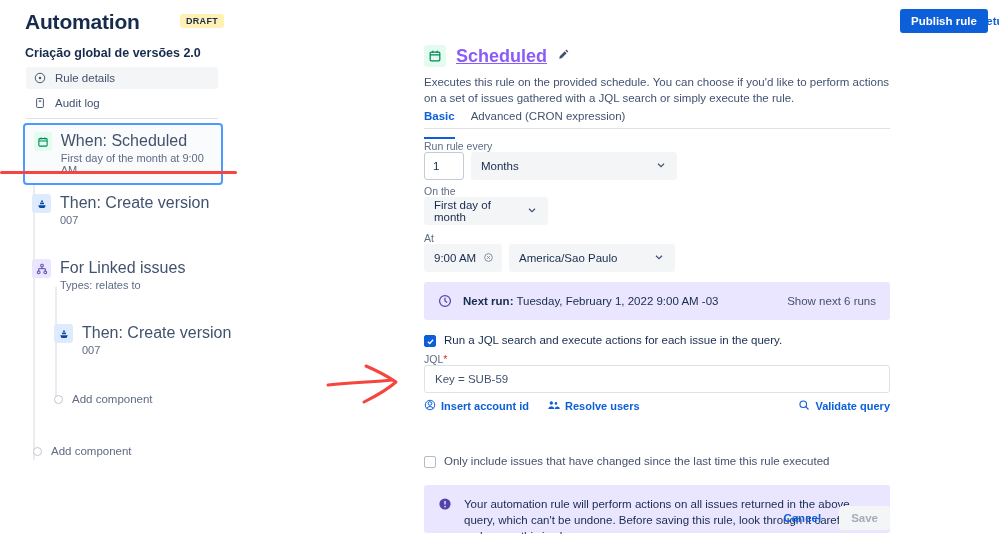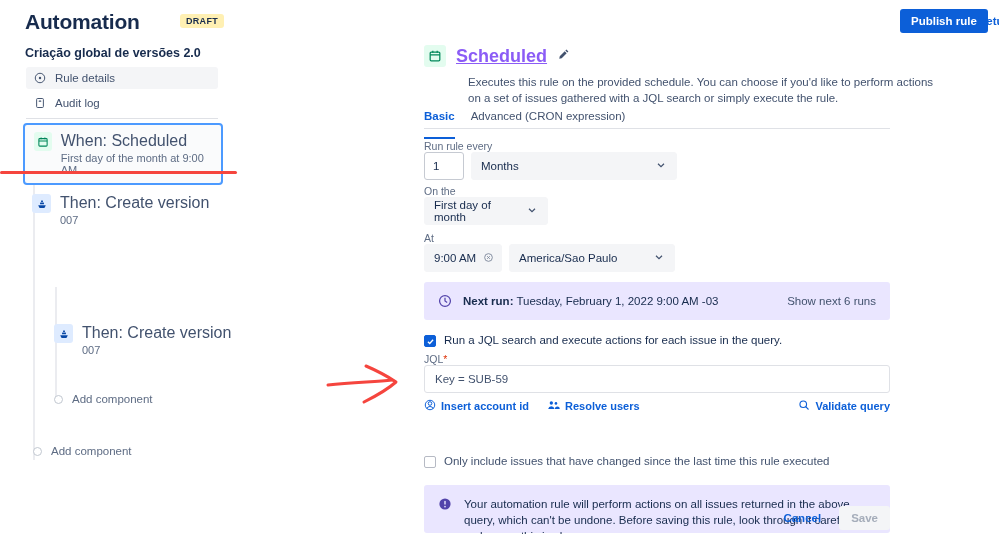--- a/index.html
+++ b/index.html
@@ -105,21 +105,21 @@
   #right-panel { position: absolute; left: 415px; top: 42px; width: 584px; height: 492px; }
   #detail-header { position: absolute; left: 9px; top: 3px; display: flex; align-items: center; gap: 10px; }
   #detail-icon-box {
     width: 22px; height: 22px; border-radius: 3px; background: #e3fcef; color: #00875a;
     display: flex; align-items: center; justify-content: center;
   }
   #detail-title { font-size: 18px; font-weight: bold; color: #8b5cf6; text-decoration: underline; }
   #edit-icon { color: #42526e; cursor: pointer; display: block; }
   #detail-desc {
     position: absolute; left: 9px; top: 32px; width: 466px;
-    font-size: 11.5px; line-height: 16px; color: #42526e; margin-left: 44px;
+    font-size: 11.5px; line-height: 16px; color: #42526e;
   }
   #tabs { position: absolute; left: 9px; top: 68px; display: flex; gap: 16px; }
   .tab { font-size: 11.5px; padding-bottom: 15px; cursor: pointer; color: #42526e; }
   .tab.active { color: #0c5fd8; font-weight: bold; border-bottom: 2px solid #0c5fd8; }
   #tab-underline {
     position: absolute; left: 9px; top: 86px; width: 466px; height: 1px; background: #dfe1e6;
   }
 
   .field-label { position: absolute; font-size: 10.5px; color: #5e6c84; }
   #label-run-every { left: 9px; top: 98px; }
@@ -261,20 +261,34 @@
           <rect x="5.4" y="6" width="5.2" height="2.4" rx="0.5"></rect>
           <rect x="6.8" y="3.4" width="2.4" height="1.9" rx="0.4"></rect>
         </svg>
       </span>
       <div>
         <div class="node-title">Then: Create version</div>
         <div class="node-sub">007</div>
       </div>
     </div>
 
+    <div class="node" id="node-linked-issues">
+      <span class="node-icon-box icon-purple">
+        <svg width="12" height="12" viewBox="0 0 16 16" fill="none" stroke="currentColor" stroke-width="1.3">
+          <rect x="6.3" y="1.8" width="3.4" height="3.2" rx="0.6"></rect>
+          <rect x="1.9" y="10.9" width="3.4" height="3.2" rx="0.6"></rect>
+          <rect x="10.7" y="10.9" width="3.4" height="3.2" rx="0.6"></rect>
+          <path d="M8 5v2.6M3.6 10.9V7.6h8.8v3.3"></path>
+        </svg>
+      </span>
+      <div>
+        <div class="node-title">For Linked issues</div>
+        <div class="node-sub">Types: relates to</div>
+      </div>
+    </div>
 
     <div class="node" id="node-create-version-2">
       <span class="node-icon-box icon-blue">
         <svg width="12" height="12" viewBox="0 0 16 16" fill="currentColor">
           <path d="M3 9.6h10l-1.3 3.1a1 1 0 0 1-.9.6H5.2a1 1 0 0 1-.9-.6L3 9.6z"></path>
           <rect x="5.4" y="6" width="5.2" height="2.4" rx="0.5"></rect>
           <rect x="6.8" y="3.4" width="2.4" height="1.9" rx="0.4"></rect>
         </svg>
       </span>
       <div>

